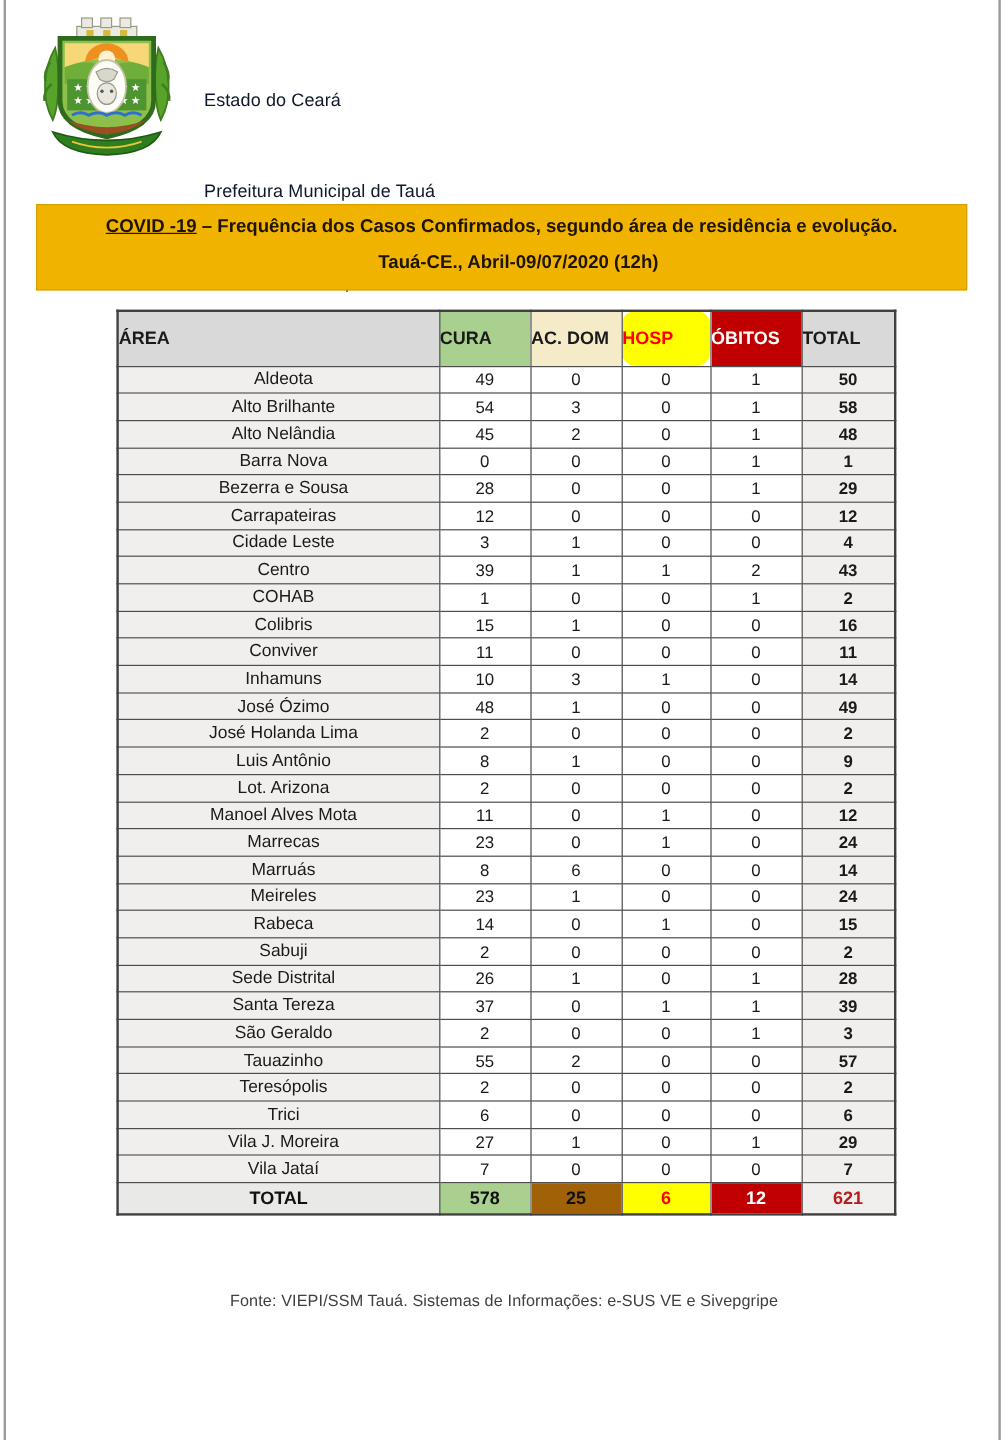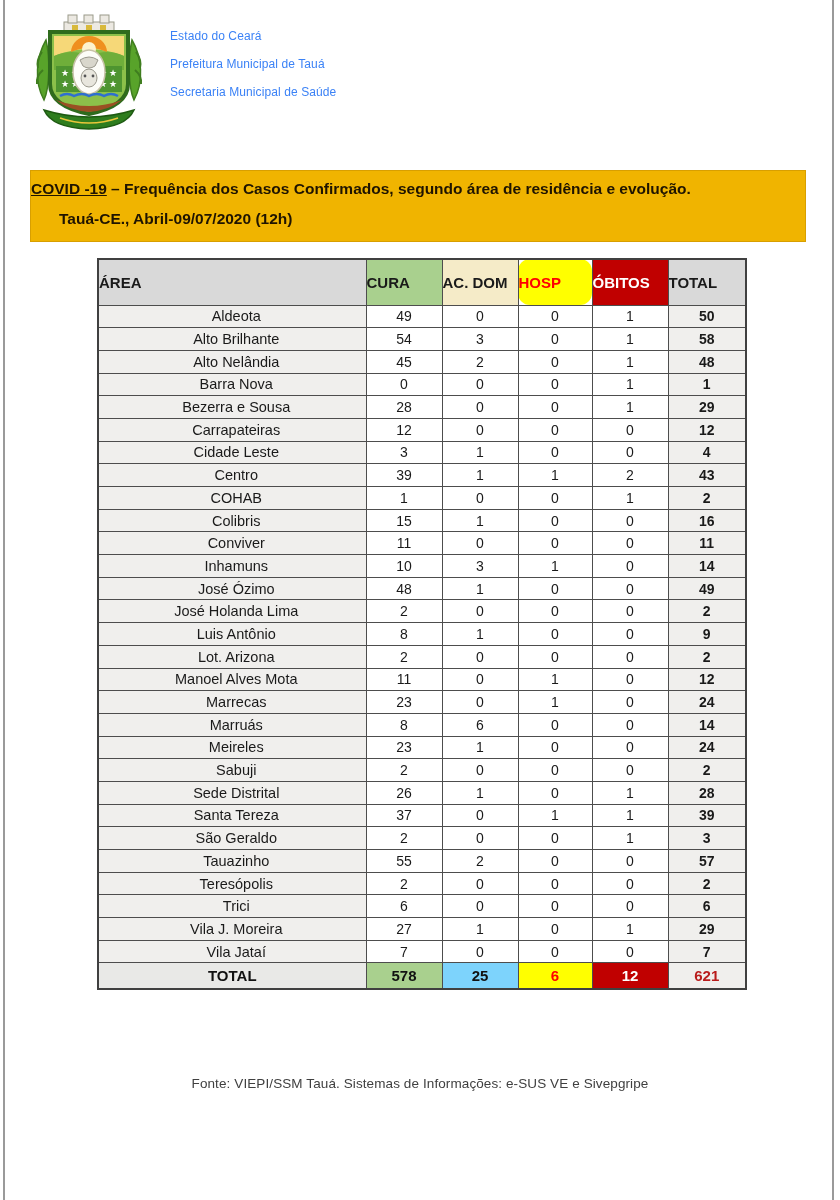--- a/index.html
+++ b/index.html
@@ -15,34 +15,35 @@
   }
   .edge { position: absolute; top: 0; bottom: 0; width: 2px; background: #9a9a9a; }
   .edge-left  { left: 3px; }
   .edge-right { right: 6px; }
 
   
   .letterhead { position: absolute; left: 30px; top: 12px; display: flex; }
   .logo-box { width: 118px; height: 118px; }
   .org-lines { margin-left: 22px; padding-top: 10px; }
   .org-lines div {
-    font-size: 12px;
-    color: #3b82f6;
+    font-size: 15px;
+    color: #0f172a;
     line-height: 28px;
     letter-spacing: .1px;
+    margin-top: 48px;
   }
 
   
   .banner {
     position: absolute;
     left: 30px; top: 170px;
     width: 776px; height: 72px;
     background: #F0B400;
     border: 1px solid #d89f00;
-    text-align: left;
+    text-align: center;
     padding-top: 9px;
   }
   .banner .line1 { font-size: 15.5px; font-weight: 700; color: #1f1400; }
   .banner .line1 .u { text-decoration: underline; }
   .banner .line2 { margin-top: 12px; font-size: 15.5px; font-weight: 700; color: #1f1400; padding-left: 28px; }
 
   
   table.covid {
     position: absolute;
     left: 97px; top: 258px;
@@ -93,21 +94,21 @@
   tbody td.tot {
     background: #f0efed;
     text-align: center;
     font-weight: 700;
   }
 
   tfoot td { height: 26px; font-weight: 700; text-align: center; font-size: 15px; }
   tfoot td { border-top-width: 2px; }
   td.f-label  { background: #e9e9e7; color: #111; }
   td.f-cura   { background: #A9D08E; color: #111; }
-  td.f-acdom  { background: #7dd3fc; color: #111; }
+  td.f-acdom  { background: #a16207; color: #111; }
   td.f-hosp   { background: #FFFF00; color: #FF0000; }
   td.f-obitos { background: #C00000; color: #ffffff; }
   td.f-total  { background: #f0efed; color: #b91c1c; }
 
   
   .source {
     position: absolute;
     left: 0; right: 0;
     top: 1076px;
     text-align: center;
@@ -360,20 +361,28 @@
     </tr>
         <tr>
       <td class="area">Meireles</td>
       <td class="num">23</td>
       <td class="num">1</td>
       <td class="num">0</td>
       <td class="num">0</td>
       <td class="tot">24</td>
     </tr>
         <tr>
+      <td class="area">Rabeca</td>
+      <td class="num">14</td>
+      <td class="num">0</td>
+      <td class="num">1</td>
+      <td class="num">0</td>
+      <td class="tot">15</td>
+    </tr>
+        <tr>
       <td class="area">Sabuji</td>
       <td class="num">2</td>
       <td class="num">0</td>
       <td class="num">0</td>
       <td class="num">0</td>
       <td class="tot">2</td>
     </tr>
         <tr>
       <td class="area">Sede Distrital</td>
       <td class="num">26</td>

